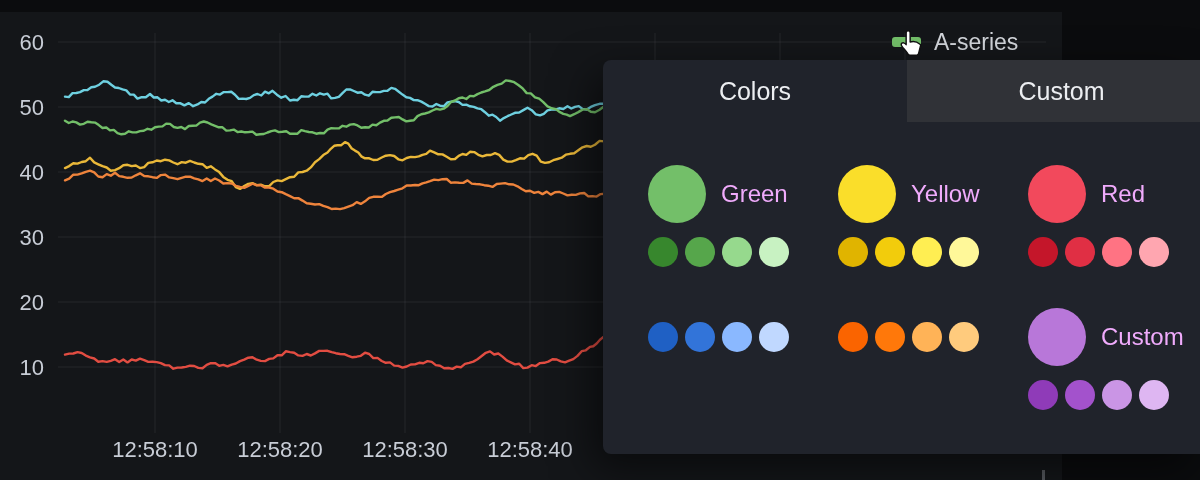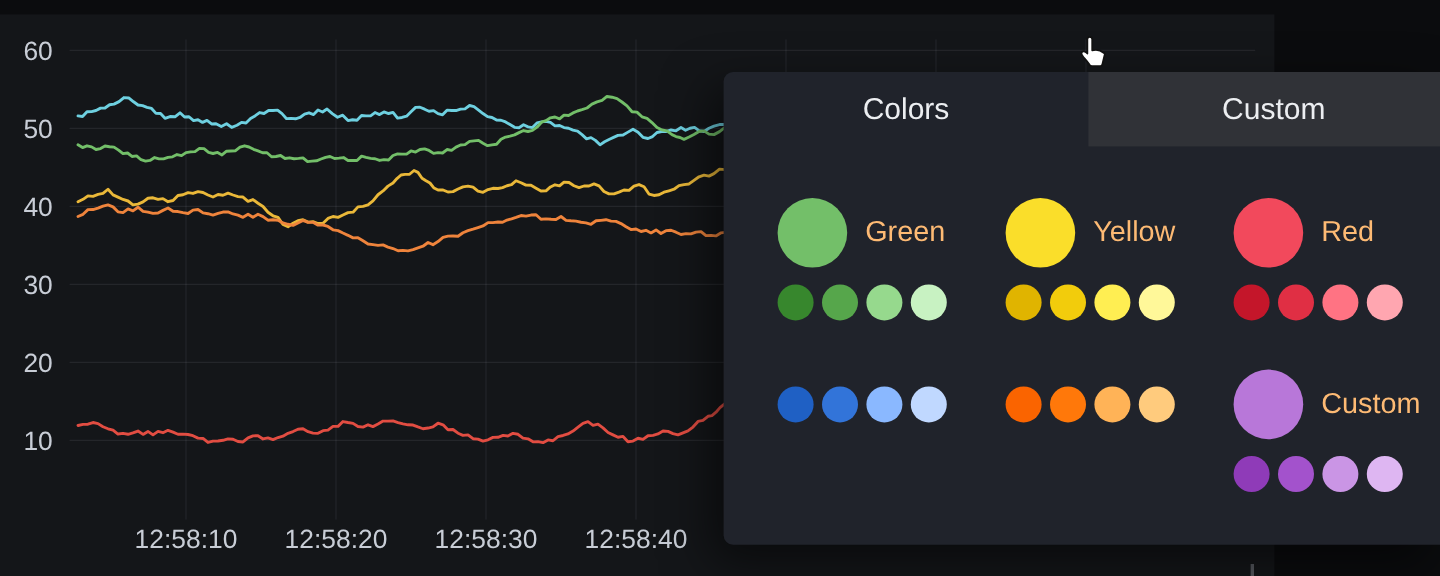--- a/index.html
+++ b/index.html
@@ -34,21 +34,21 @@
     font-size:25px;font-weight:500;color:#eceef1;cursor:pointer;
   }
   .tab-colors{width:304px;border-radius:8px 0 0 0;}
   .tab-custom{flex:1;background:var(--tab-inactive-bg,#303237);padding-left:16px;}
   .groups{
     position:absolute;left:45px;top:105px;
     display:grid;grid-template-columns:repeat(3,190px);row-gap:41px;
   }
   .group-main{display:flex;align-items:center;gap:15px;height:58px;}
   .big-circle{width:58px;height:58px;border-radius:50%;cursor:pointer;}
-  .group-name{font-size:24px;color:#fdba74;}
+  .group-name{font-size:24px;color:#f0abfc;}
   .variants{display:flex;gap:7px;margin-top:14px;}
   .variant{width:30px;height:30px;border-radius:50%;cursor:pointer;}
   .resize-handle{
     position:absolute;left:1042px;top:458px;width:12px;height:12px;
     border-left:3px solid var(--handle-color,#55585e);
     border-bottom:3px solid var(--handle-color,#55585e);
     border-bottom-left-radius:2px;cursor:nwse-resize;
   }
 </style>
 </head>
@@ -78,20 +78,24 @@
       <text x="530" y="445" text-anchor="middle" fill="#c8cdd6" font-size="22">12:58:40</text>
       <line x1="655" x2="655" y1="21" y2="421" stroke="rgba(204,204,220,0.09)" stroke-width="1"></line>
       <line x1="780" x2="780" y1="21" y2="421" stroke="rgba(204,204,220,0.09)" stroke-width="1"></line>
       <line x1="905" x2="905" y1="21" y2="421" stroke="rgba(204,204,220,0.09)" stroke-width="1"></line>
       <path d="M65.0,84.6L68.8,85.1L72.5,81.1L76.3,81.0L80.0,80.1L83.8,78.1L87.5,78.0L91.3,75.3L95.0,74.8L99.2,72.7L103.3,69.3L107.5,69.7L111.3,72.8L115.0,75.5L118.8,76.0L122.5,77.4L126.3,78.4L130.0,82.5L133.8,82.6L137.5,86.6L141.7,85.1L145.8,85.3L150.0,82.0L153.8,85.5L157.5,85.3L161.3,88.5L165.0,87.8L168.8,90.0L172.5,88.3L176.3,91.3L180.0,91.1L184.4,93.4L188.8,91.1L193.1,94.2L197.5,92.4L201.3,90.0L205.0,90.5L208.8,86.8L212.5,84.6L216.3,81.8L220.0,82.6L223.8,80.1L227.5,80.1L231.3,79.8L235.0,82.7L238.8,86.9L242.5,86.6L246.3,87.0L250.0,85.9L253.8,83.1L257.5,82.0L261.3,83.5L265.0,79.7L268.8,81.3L272.5,78.8L276.9,82.7L281.3,85.7L285.6,84.0L290.0,88.5L293.8,87.8L297.5,88.2L301.3,84.3L305.0,84.6L308.8,84.5L312.5,81.8L316.3,83.5L320.0,81.3L323.8,82.6L327.5,81.7L331.3,86.4L335.0,85.9L338.8,84.8L342.5,81.2L346.3,77.5L350.0,77.4L353.8,79.0L357.5,80.7L361.3,80.2L365.0,82.7L368.8,83.7L372.5,79.8L376.3,80.1L380.0,80.1L383.8,78.9L387.5,78.7L391.3,75.9L395.0,76.8L398.8,79.7L402.5,82.6L406.3,85.2L410.0,85.9L413.8,88.1L417.5,88.2L421.3,89.6L425.0,91.8L428.8,94.1L432.5,94.5L436.3,92.0L440.0,93.7L443.7,94.3L447.5,90.4L451.3,89.6L455.0,89.2L458.7,90.0L462.5,92.9L466.3,92.6L470.0,94.3L473.8,94.9L477.5,96.4L481.3,97.2L485.0,100.2L488.8,103.7L492.5,102.7L496.2,105.0L500.0,108.7L503.8,106.1L507.5,104.2L511.3,102.5L515.0,100.8L519.2,100.5L523.3,98.1L527.5,95.7L531.7,98.2L535.8,102.4L540.0,103.4L543.8,101.8L547.5,98.4L551.3,97.6L555.0,97.6L559.2,96.3L563.3,97.0L567.5,94.3L571.3,96.5L575.0,94.9L578.8,94.1L582.5,96.9L586.7,97.6L590.8,94.9L595.0,93.1L599.6,91.8L604.2,91.8L608.8,91.1" fill="none" stroke="#6ED0E0" stroke-width="2.4" stroke-linejoin="round" stroke-linecap="round"></path>
       <path d="M65.0,108.7L68.8,111.0L72.5,109.5L76.3,110.4L80.0,112.6L83.8,111.8L87.5,109.7L91.3,110.3L95.0,110.6L98.8,113.1L102.5,116.0L106.3,115.5L110.0,118.4L113.8,117.9L117.5,121.1L121.3,122.3L125.0,121.7L128.8,119.3L132.5,120.4L136.3,120.4L140.0,119.1L143.8,118.7L147.5,116.8L151.3,117.7L155.0,115.2L158.8,114.6L162.5,114.4L166.2,111.6L170.0,111.9L173.8,115.0L177.5,115.9L181.3,115.0L185.0,117.1L188.8,114.0L192.5,113.8L196.3,113.6L200.0,110.6L203.8,109.5L207.5,110.5L211.3,112.4L215.0,113.8L218.8,115.3L222.5,115.3L226.3,118.6L230.0,118.4L233.8,117.6L237.5,120.1L241.3,119.5L245.0,120.3L248.8,120.0L252.5,119.6L256.3,122.7L260.0,122.3L263.8,122.0L267.5,120.5L271.3,119.1L275.0,118.4L278.8,120.1L282.5,119.8L286.3,119.3L290.0,121.7L293.8,121.8L297.5,121.7L301.3,118.1L305.0,119.1L308.8,120.0L312.5,120.3L316.3,121.7L320.0,121.0L323.8,121.3L327.5,117.6L331.3,116.2L335.0,116.4L338.8,116.4L342.5,113.8L346.3,114.7L350.0,112.6L353.8,112.1L357.5,113.4L361.3,115.8L365.0,115.2L368.8,115.5L372.5,112.6L376.3,113.3L380.0,110.6L383.8,108.8L387.5,108.5L391.3,105.8L395.0,105.4L398.8,105.0L402.5,107.4L406.3,109.4L410.0,108.7L413.8,108.2L417.5,104.1L421.3,102.2L425.0,101.5L428.8,100.4L432.5,98.5L436.3,96.8L440.0,97.6L443.7,96.7L447.5,94.0L451.3,89.8L455.0,88.5L458.7,86.2L462.5,85.5L466.3,87.0L470.0,83.9L473.8,84.2L477.5,82.1L481.3,80.5L485.0,79.4L489.2,78.0L493.3,74.8L497.5,72.9L501.7,71.6L505.8,68.4L510.0,69.0L514.2,70.2L518.3,73.0L522.5,76.2L526.7,81.1L530.8,81.4L535.0,85.3L539.2,86.7L543.3,90.1L547.5,94.3L551.7,96.3L555.8,97.1L560.0,100.2L563.3,101.8L566.7,102.6L570.0,104.1L574.2,102.2L578.3,100.1L582.5,97.6L586.7,97.1L590.8,99.8L595.0,100.2L599.6,97.7L604.2,94.2L608.8,92.4" fill="none" stroke="#73BF69" stroke-width="2.4" stroke-linejoin="round" stroke-linecap="round"></path>
       <path d="M65.0,156.1L69.2,154.1L73.3,151.2L77.5,151.6L81.7,150.0L85.8,149.2L90.0,145.7L94.2,150.4L98.3,152.3L102.5,154.2L106.7,155.5L110.8,158.7L115.0,158.1L119.2,156.2L123.3,153.2L127.5,152.8L131.7,154.1L135.8,153.5L140.0,156.1L144.2,155.1L148.3,150.9L152.5,150.3L156.7,148.5L160.8,149.2L165.0,147.7L169.2,148.4L173.3,150.5L177.5,152.2L181.7,150.1L185.8,150.7L190.0,148.9L194.2,150.5L198.3,151.8L202.5,152.2L206.7,155.8L210.8,154.3L215.0,157.4L219.2,160.1L223.3,164.9L227.5,167.8L231.7,169.2L235.8,175.1L240.0,176.9L244.2,174.1L248.3,171.9L252.5,171.1L256.7,173.1L260.8,172.7L265.0,174.3L269.2,174.1L273.3,170.0L277.5,168.4L281.7,169.1L285.8,167.2L290.0,165.2L294.2,164.8L298.3,160.4L302.5,160.0L306.7,158.7L310.8,155.4L315.0,150.3L319.2,147.1L323.3,143.1L327.5,140.5L330.8,136.8L334.2,133.8L337.5,133.3L341.3,133.2L345.0,130.1L348.3,131.6L351.7,136.5L355.0,138.6L358.3,140.5L361.7,144.7L365.0,146.3L369.2,146.3L373.3,148.0L377.5,147.7L381.7,145.5L385.8,143.7L390.0,143.1L394.2,144.0L398.3,147.3L402.5,148.3L406.7,146.0L410.8,144.9L415.0,145.1L418.8,144.3L422.5,142.8L426.3,141.9L430.0,138.6L434.2,140.3L438.3,142.3L442.5,142.4L446.7,144.8L450.8,147.2L455.0,147.0L458.7,143.8L462.5,142.0L466.3,142.9L470.0,139.8L474.2,140.1L478.3,142.8L482.5,144.4L486.7,143.0L490.8,143.0L495.0,141.2L499.2,142.9L503.3,147.6L507.5,149.6L511.7,149.6L515.8,148.1L520.0,146.3L524.2,146.6L528.3,143.1L532.5,141.8L536.7,143.6L540.8,149.7L545.0,150.9L549.2,150.3L553.3,148.2L557.5,147.0L561.7,145.7L565.8,142.7L570.0,141.8L574.2,141.3L578.3,138.3L582.5,135.3L586.7,134.0L590.8,134.8L595.0,132.7L599.6,128.9L604.2,129.4L608.8,126.8" fill="none" stroke="#EAB839" stroke-width="2.4" stroke-linejoin="round" stroke-linecap="round"></path>
       <path d="M65.0,168.4L69.2,166.6L73.3,162.7L77.5,162.6L81.7,161.4L85.8,159.8L90.0,158.7L94.2,160.4L98.3,164.5L102.5,165.2L106.7,162.1L110.8,163.7L115.0,160.7L119.2,164.1L123.3,164.8L127.5,165.8L131.7,165.5L135.8,163.3L140.0,161.3L144.2,164.0L148.3,164.3L152.5,165.2L156.7,165.9L160.8,163.1L165.0,162.6L169.2,165.4L173.3,166.1L177.5,167.2L181.7,165.8L185.8,164.7L190.0,164.6L194.2,166.3L198.3,167.3L202.5,169.1L206.7,166.5L210.8,169.1L215.0,166.5L219.2,168.5L223.3,171.5L227.5,171.1L231.7,171.5L235.8,173.8L240.0,174.9L244.2,175.8L248.3,173.8L252.5,171.7L256.7,173.3L260.8,173.3L265.0,175.6L269.2,175.5L273.3,176.7L277.5,179.5L281.7,180.2L285.8,182.2L290.0,184.1L294.2,186.2L298.3,186.1L302.5,188.6L306.7,191.3L310.8,191.8L315.0,192.5L319.2,192.1L323.3,193.9L327.5,195.1L331.7,197.0L335.8,196.6L340.0,197.1L344.2,196.1L348.3,194.6L352.5,193.2L356.7,190.1L360.8,191.9L365.0,189.3L369.2,185.8L373.3,184.8L377.5,184.7L381.7,184.9L385.8,182.0L390.0,180.2L394.2,179.0L398.3,177.7L402.5,176.3L406.7,173.5L410.8,173.5L415.0,173.0L418.8,173.2L422.5,171.4L426.3,170.3L430.0,169.1L434.2,167.6L438.3,168.1L442.5,167.2L446.7,167.0L450.8,170.7L455.0,170.4L459.2,170.7L463.3,170.9L467.5,168.4L471.7,171.6L475.8,172.0L480.0,172.3L484.2,173.2L488.3,173.7L492.5,174.9L496.7,172.0L500.8,171.6L505.0,171.1L509.2,172.3L513.3,172.5L517.5,174.3L521.7,177.0L525.8,179.3L530.0,178.8L534.2,180.9L538.3,179.9L542.5,182.1L546.7,179.6L550.8,182.6L555.0,180.2L559.2,179.9L563.3,181.5L567.5,183.4L571.7,182.7L575.8,182.9L580.0,181.4L584.2,181.0L588.3,184.4L592.5,184.1L596.6,184.6L600.6,182.1L604.7,181.7L608.8,182.8" fill="none" stroke="#EF843C" stroke-width="2.4" stroke-linejoin="round" stroke-linecap="round"></path>
       <path d="M65.0,342.6L69.2,341.6L73.3,341.5L77.5,340.1L81.7,341.0L85.8,343.6L90.0,345.3L94.2,346.5L98.3,349.7L102.5,349.1L106.7,349.9L110.8,348.8L115.0,347.2L119.2,350.0L123.3,347.5L127.5,350.4L131.7,347.5L135.8,348.6L140.0,346.6L144.2,348.1L148.3,349.9L152.5,349.8L156.7,350.1L160.8,351.1L165.0,353.1L169.2,353.4L173.3,356.7L177.5,355.6L181.7,355.5L185.8,354.9L190.0,353.7L194.2,354.0L198.3,355.9L202.5,356.3L206.7,352.9L210.8,351.2L215.0,351.1L219.2,353.8L223.3,352.9L227.5,354.4L231.7,352.6L235.8,351.5L240.0,349.1L244.2,347.6L248.3,345.7L252.5,345.3L256.7,347.7L260.8,348.9L265.0,349.1L269.2,346.9L273.3,346.4L277.5,343.3L281.7,343.3L285.8,339.3L290.0,340.1L294.2,340.8L298.3,343.4L302.5,343.9L306.7,342.0L310.8,343.5L315.0,341.4L319.2,338.9L323.3,338.9L327.5,338.8L331.7,340.2L335.8,341.2L340.0,342.0L344.2,342.2L348.3,343.8L352.5,345.3L356.7,344.7L360.8,343.8L365.0,340.7L369.2,342.0L373.3,346.1L377.5,345.9L381.7,349.0L385.8,350.8L390.0,350.4L394.2,353.6L398.3,353.9L402.5,355.6L406.7,354.5L410.8,352.5L415.0,352.4L419.2,350.8L423.3,351.3L427.5,349.1L431.7,349.9L435.8,353.1L440.0,353.7L444.2,356.2L448.3,356.0L452.5,356.9L456.7,354.6L460.8,355.3L465.0,351.8L469.2,350.9L473.3,349.6L477.5,347.2L481.7,344.0L485.8,340.8L490.0,339.4L494.2,342.5L498.3,341.5L502.5,344.6L506.7,348.4L510.8,350.4L515.0,352.4L519.2,351.7L523.3,356.1L527.5,355.6L531.7,353.2L535.8,354.1L540.0,351.1L544.2,350.8L548.3,349.6L552.5,347.2L556.7,347.5L560.8,349.4L565.0,350.4L569.2,348.7L573.3,347.1L577.5,343.9L581.7,339.2L585.8,338.3L590.0,334.9L593.3,334.3L596.7,331.5L600.0,327.7L604.4,324.1L608.8,317.9" fill="none" stroke="#E24D42" stroke-width="2.4" stroke-linejoin="round" stroke-linecap="round"></path>
     </svg>
+  <div class="legend">
+    <span class="legend-swatch" id="legend-swatch" style="background: rgb(115, 191, 105);"></span>
+    <span class="legend-label">A-series</span>
+  </div>
   <div class="resize-handle"></div>
 </div>
 
 <svg class="cursor" viewBox="0 0 24 26">
   <path d="M9 1.6 C10 1.6 10.8 2.4 10.8 3.4 V11.6 L12 11.4 C14.6 11 17.3 11.7 19.3 13.4 L20.3 14.2 L18.4 22 C18.2 22.8 17.5 23.4 16.7 23.4 H10.6 C10 23.4 9.4 23.1 9 22.6 C8.2 21.4 6.9 19.7 5.4 18 C3.9 16.3 2.8 14.9 2.8 13.9 C2.8 12.8 3.8 12.2 4.8 12.4 C5.9 12.7 6.9 13.6 7.2 14 V3.4 C7.2 2.4 8 1.6 9 1.6 Z" fill="#ffffff" stroke="#111111" stroke-width="1.3" stroke-linejoin="round"></path>
 </svg>
 
 <div class="popup">
   <div class="tabs">
     <div class="tab tab-colors active">Colors</div>

